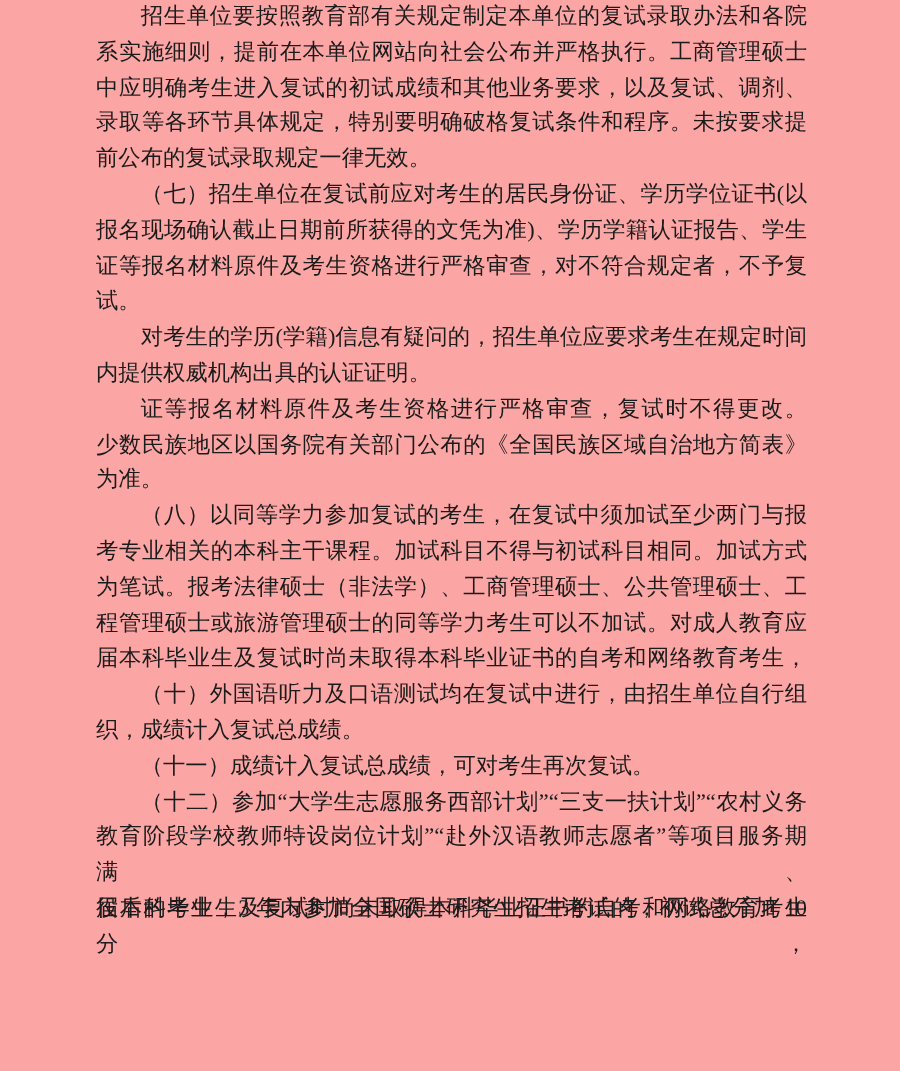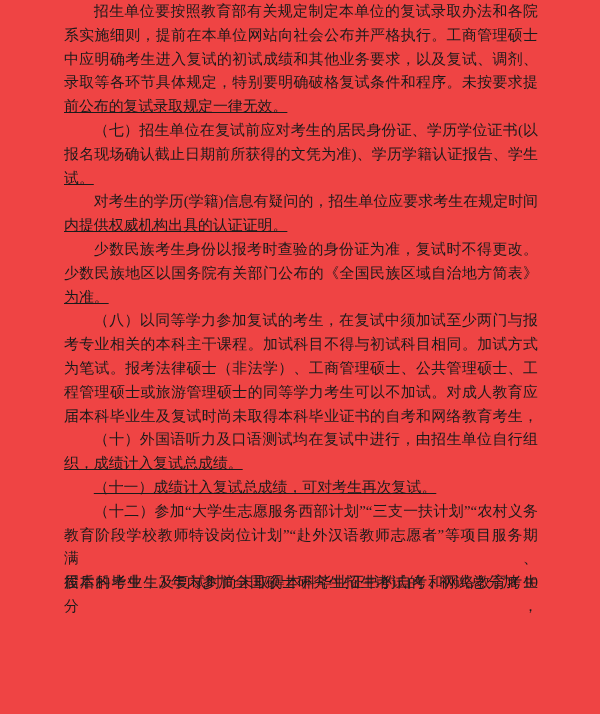--- a/index.html
+++ b/index.html
@@ -34,46 +34,46 @@
     text-align-last: justify;
     word-break: keep-all;
     overflow: visible;
     white-space: normal;
   }
   .line.first {
     text-indent: 2em;
   }
   .line.last {
     text-align-last: left;
-    text-decoration: underline;
   }
 </style>
 </head>
 <body>
 
-<div class="page" style="background: #ef4444;">
+<div class="page" style="background: #fca5a5;">
   <div class="textblock" style="color: rgb(27, 27, 27);">
       <div class="paragraph">
         <div class="line first">招生单位要按照教育部有关规定制定本单位的复试录取办法和各院</div>
         <div class="line">系实施细则，提前在本单位网站向社会公布并严格执行。工商管理硕士</div>
         <div class="line">中应明确考生进入复试的初试成绩和其他业务要求，以及复试、调剂、</div>
         <div class="line">录取等各环节具体规定，特别要明确破格复试条件和程序。未按要求提</div>
         <div class="line last">前公布的复试录取规定一律无效。</div>
       </div>
       <div class="paragraph">
         <div class="line first">（七）招生单位在复试前应对考生的居民身份证、学历学位证书(以</div>
         <div class="line">报名现场确认截止日期前所获得的文凭为准)、学历学籍认证报告、学生</div>
+        <div class="line">证等报名材料原件及考生资格进行严格审查，对不符合规定者，不予复</div>
         <div class="line last">试。</div>
       </div>
       <div class="paragraph">
         <div class="line first">对考生的学历(学籍)信息有疑问的，招生单位应要求考生在规定时间</div>
         <div class="line last">内提供权威机构出具的认证证明。</div>
       </div>
       <div class="paragraph">
-        <div class="line first">少数民族考生身份以报考时查验的身份证为准，复试时不得更改。</div>
+        <div class="line first">证等报名材料原件及考生资格进行严格审查，复试时不得更改。</div>
         <div class="line">少数民族地区以国务院有关部门公布的《全国民族区域自治地方简表》</div>
         <div class="line last">为准。</div>
       </div>
       <div class="paragraph">
         <div class="line first">（八）以同等学力参加复试的考生，在复试中须加试至少两门与报</div>
         <div class="line">考专业相关的本科主干课程。加试科目不得与初试科目相同。加试方式</div>
         <div class="line">为笔试。报考法律硕士（非法学）、工商管理硕士、公共管理硕士、工</div>
         <div class="line">程管理硕士或旅游管理硕士的同等学力考生可以不加试。对成人教育应</div>
         <div class="line">届本科毕业生及复试时尚未取得本科毕业证书的自考和网络教育考生，</div>
       </div>

